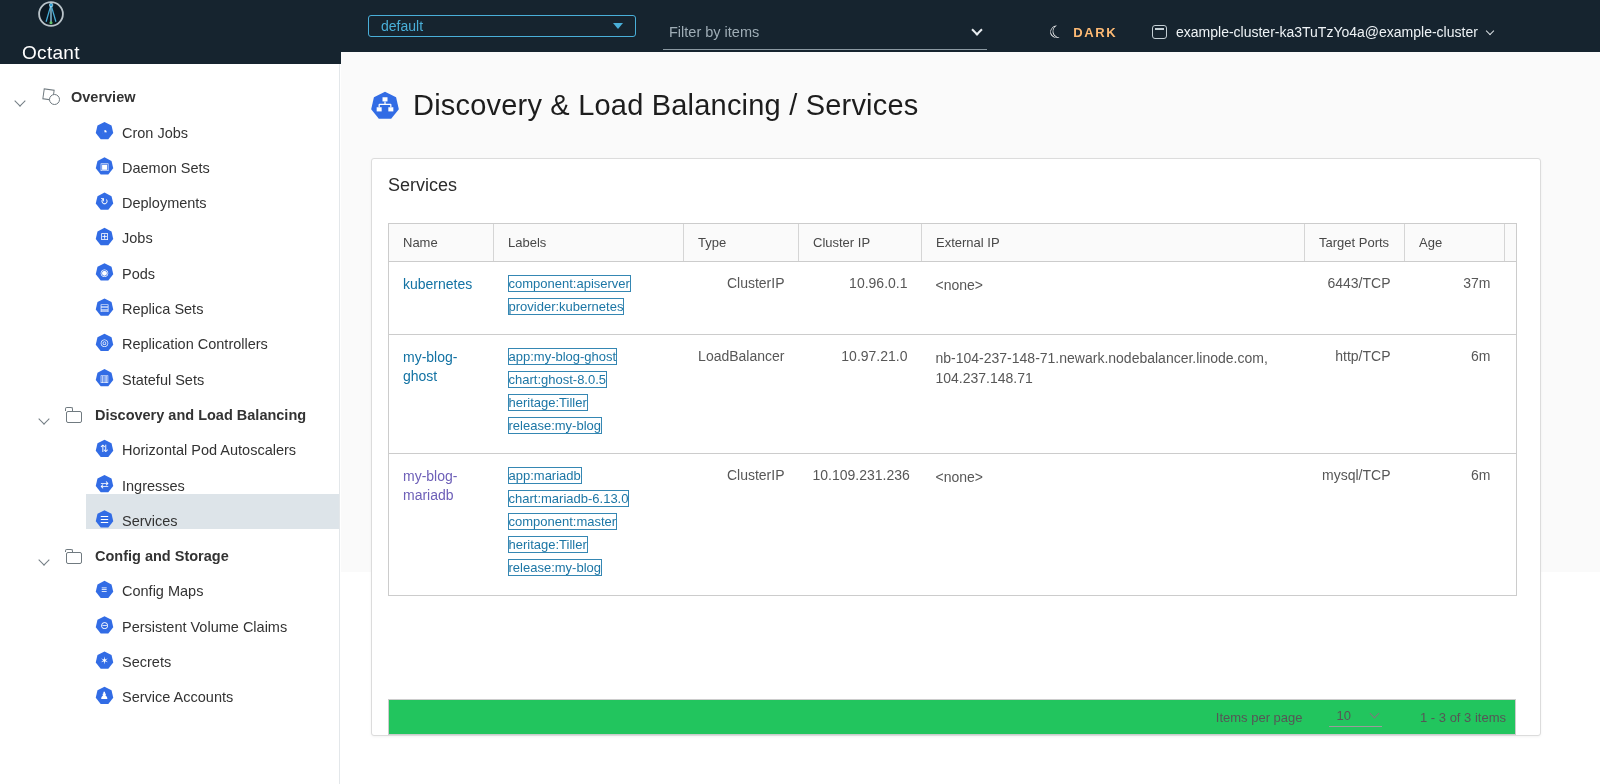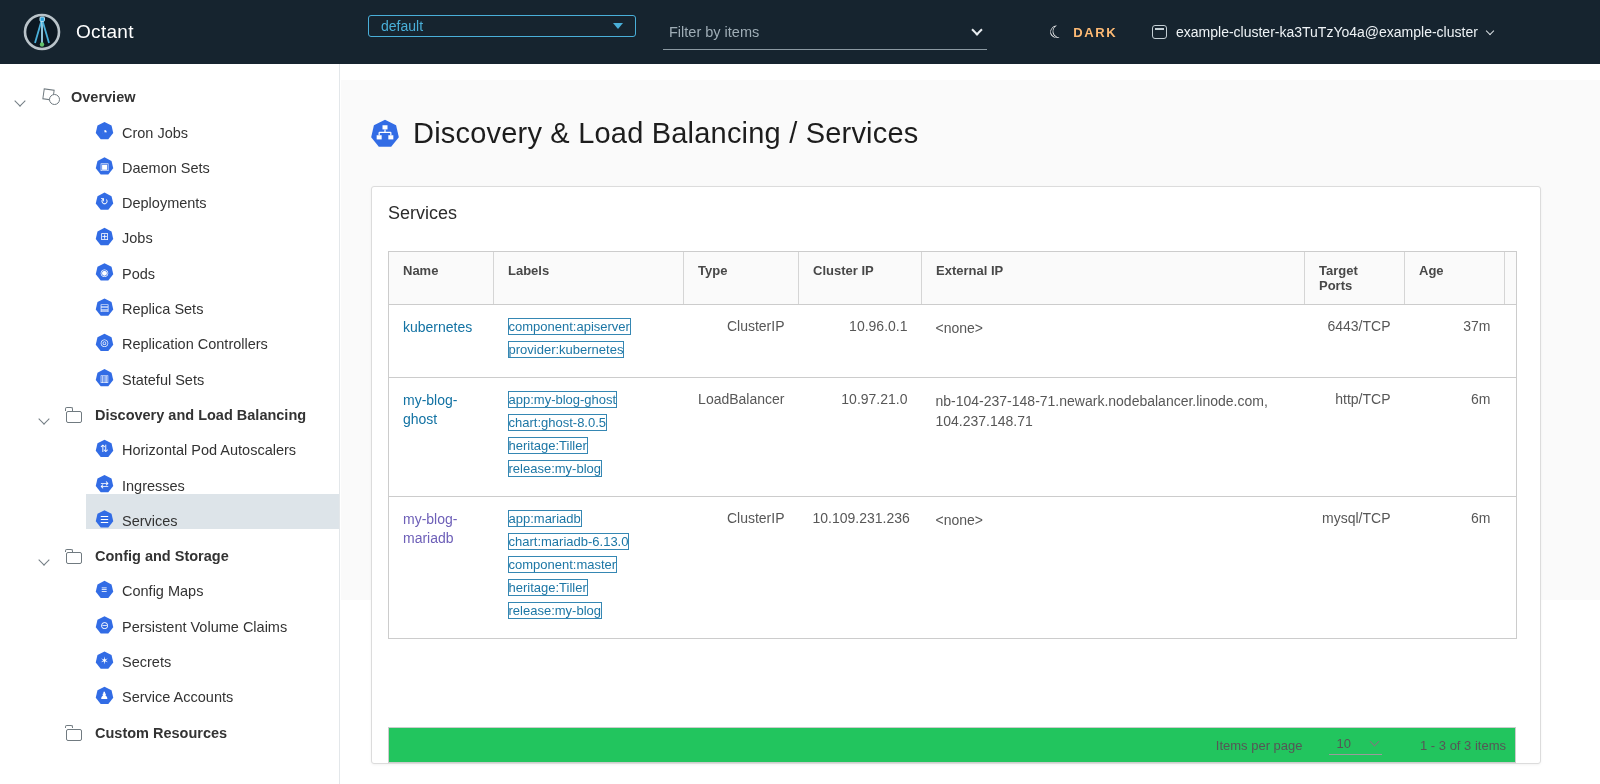--- a/index.html
+++ b/index.html
@@ -18,21 +18,21 @@
     width:1600px;height:784px;position:relative;overflow:hidden;
     font-family:"Liberation Sans","DejaVu Sans",sans-serif;
     background:#ffffff;color:#333;
   }
 
   
   .topbar{
     position:absolute;left:0;top:0;width:1600px;height:64px;
     background:var(--header-bg);
   }
-  .brand{position:absolute;left:22px;top:0;height:64px;display:flex;align-items:center;gap:14px;}
+  .brand{position:absolute;left:22px;top:0;height:64px;display:flex;align-items:center;gap:14px;flex-direction:column;}
   .brand .app-title{color:#ffffff;font-size:19px;letter-spacing:.3px;}
   .ns-select{
     position:absolute;left:368px;top:15px;width:268px;height:22px;
     border:1px solid var(--accent-blue);border-radius:3px;
     display:flex;align-items:center;padding:0 12px;cursor:pointer;
   }
   .ns-select .ns-value{color:var(--accent-blue);font-size:14px;flex:1;}
   .caret-down{
     width:0;height:0;border-left:5px solid transparent;border-right:5px solid transparent;
     border-top:6px solid var(--accent-blue);
@@ -69,33 +69,33 @@
   .folder-icon{width:16px;height:12px;border:1.6px solid #707a80;border-radius:2px;position:relative;margin-right:13px;flex:none;}
   .folder-icon::before{content:"";position:absolute;left:-1.6px;top:-4.6px;width:6px;height:2.4px;border:1.6px solid #707a80;border-bottom:none;border-radius:2px 2px 0 0;}
   .k8s-icon{
     width:19px;height:19px;background:var(--k8s-blue);flex:none;margin-right:8px;
     clip-path:polygon(50% 2%,87% 21%,96% 60%,70% 93%,30% 93%,4% 60%,13% 21%);
     color:#fff;font-size:10px;line-height:19px;text-align:center;
   }
   .nav-row.selected{background:linear-gradient(to right,transparent 86px,var(--selected-bg) 86px);}
 
   
-  .main{position:absolute;left:341px;top:80px;width:1259px;height:520px;background:var(--page-bg);}
+  .main{position:absolute;left:341px;top:52px;width:1259px;height:520px;background:var(--page-bg);}
   .page-head{position:absolute;left:29px;top:37px;display:flex;align-items:center;gap:13px;}
   .page-title{font-size:29px;font-weight:500;color:#1d1d1d;letter-spacing:.2px;}
 
   .card{
     position:absolute;left:30px;top:106px;width:1170px;height:578px;background:#ffffff;
     border:1px solid #dcdcdc;border-radius:3px;box-shadow:0 1px 3px rgba(0,0,0,.05);
   }
   .card-title{position:absolute;left:16px;top:16px;font-size:18px;font-weight:400;color:#2c2c2c;}
 
   table.grid{border-collapse:collapse;position:absolute;left:16px;top:64px;width:1128px;table-layout:fixed;}
   table.grid th{
-    background:#fafafa;font-size:13px;font-weight:bold;color:#484848;text-align:left;
+    background:#fafafa;font-size:13px;font-weight:normal;color:#484848;text-align:left;
     padding:11px 14px;vertical-align:top;border-top:1px solid var(--border-gray);
     border-bottom:1px solid var(--border-gray);
   }
   table.grid th + th{border-left:1px solid #d5d5d5;}
   table.grid th:first-child{border-left:1px solid var(--border-gray);}
   table.grid th:last-child{border-right:1px solid var(--border-gray);}
   table.grid td{
     font-size:14px;color:#575757;padding:13px 14px;vertical-align:top;
     border-bottom:1px solid var(--border-gray);
   }
@@ -233,25 +233,20 @@
     <span class="k8s-icon">⊖</span>
     <span>Persistent Volume Claims</span>
   </div>
   <div class="nav-row leaf">
     <span class="k8s-icon">✶</span>
     <span>Secrets</span>
   </div>
   <div class="nav-row leaf">
     <span class="k8s-icon">♟</span>
     <span>Service Accounts</span>
-  </div>
-  <div class="nav-row section">
-    <span class="chev-box"></span>
-    <span class="folder-icon"></span>
-    <span>Custom Resources</span>
   </div>
 </nav>
 
 <main class="main">
   <div class="page-head">
     <svg width="30" height="30" viewBox="0 0 36 36">
       <polygon points="18,1 31.3,7.4 34.6,21.8 25.4,33.3 10.6,33.3 1.4,21.8 4.7,7.4" fill="#326ce5"></polygon>
       <path d="M18 12.5 V16 M11 16 H25 M11 16 V19.5 M25 16 V19.5" stroke="#ffffff" stroke-width="1.5" fill="none"></path>
       <rect x="15" y="7.5" width="6" height="5" fill="#ffffff"></rect>
       <rect x="8" y="19.5" width="6" height="5" fill="#ffffff"></rect>

